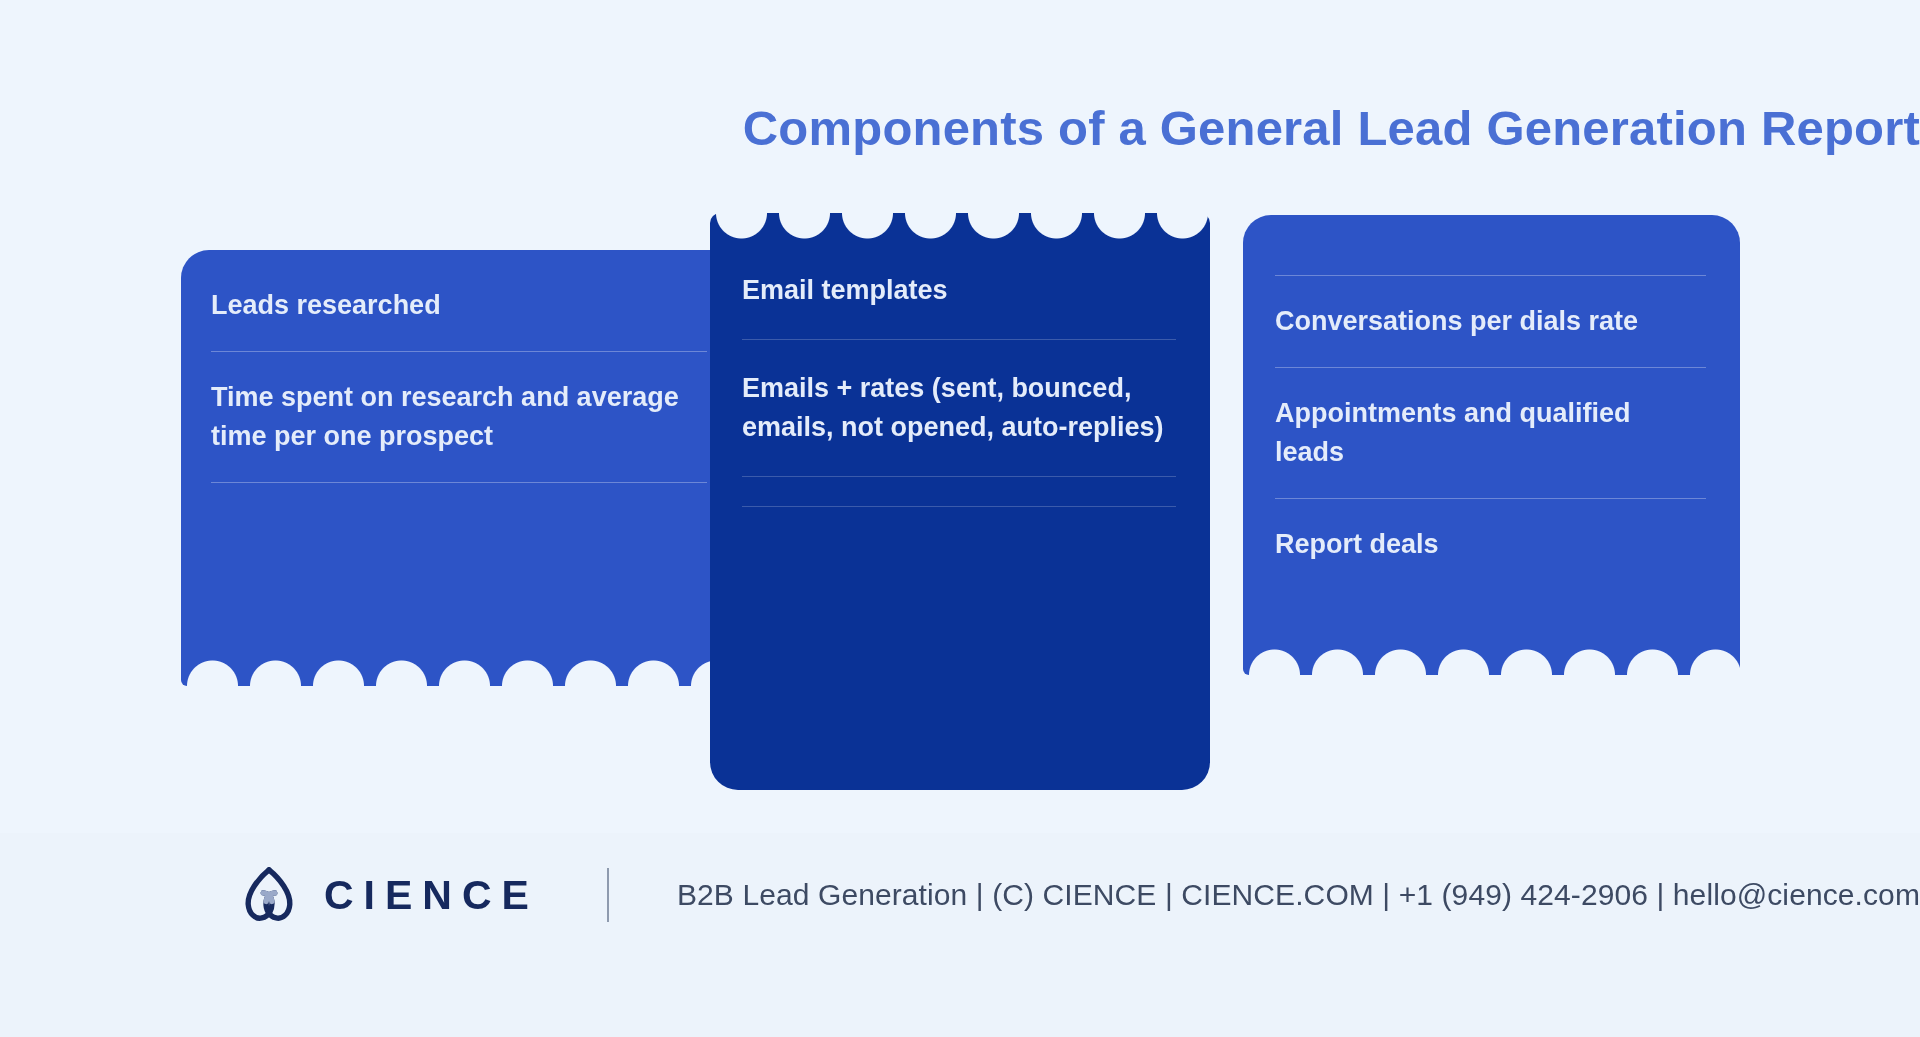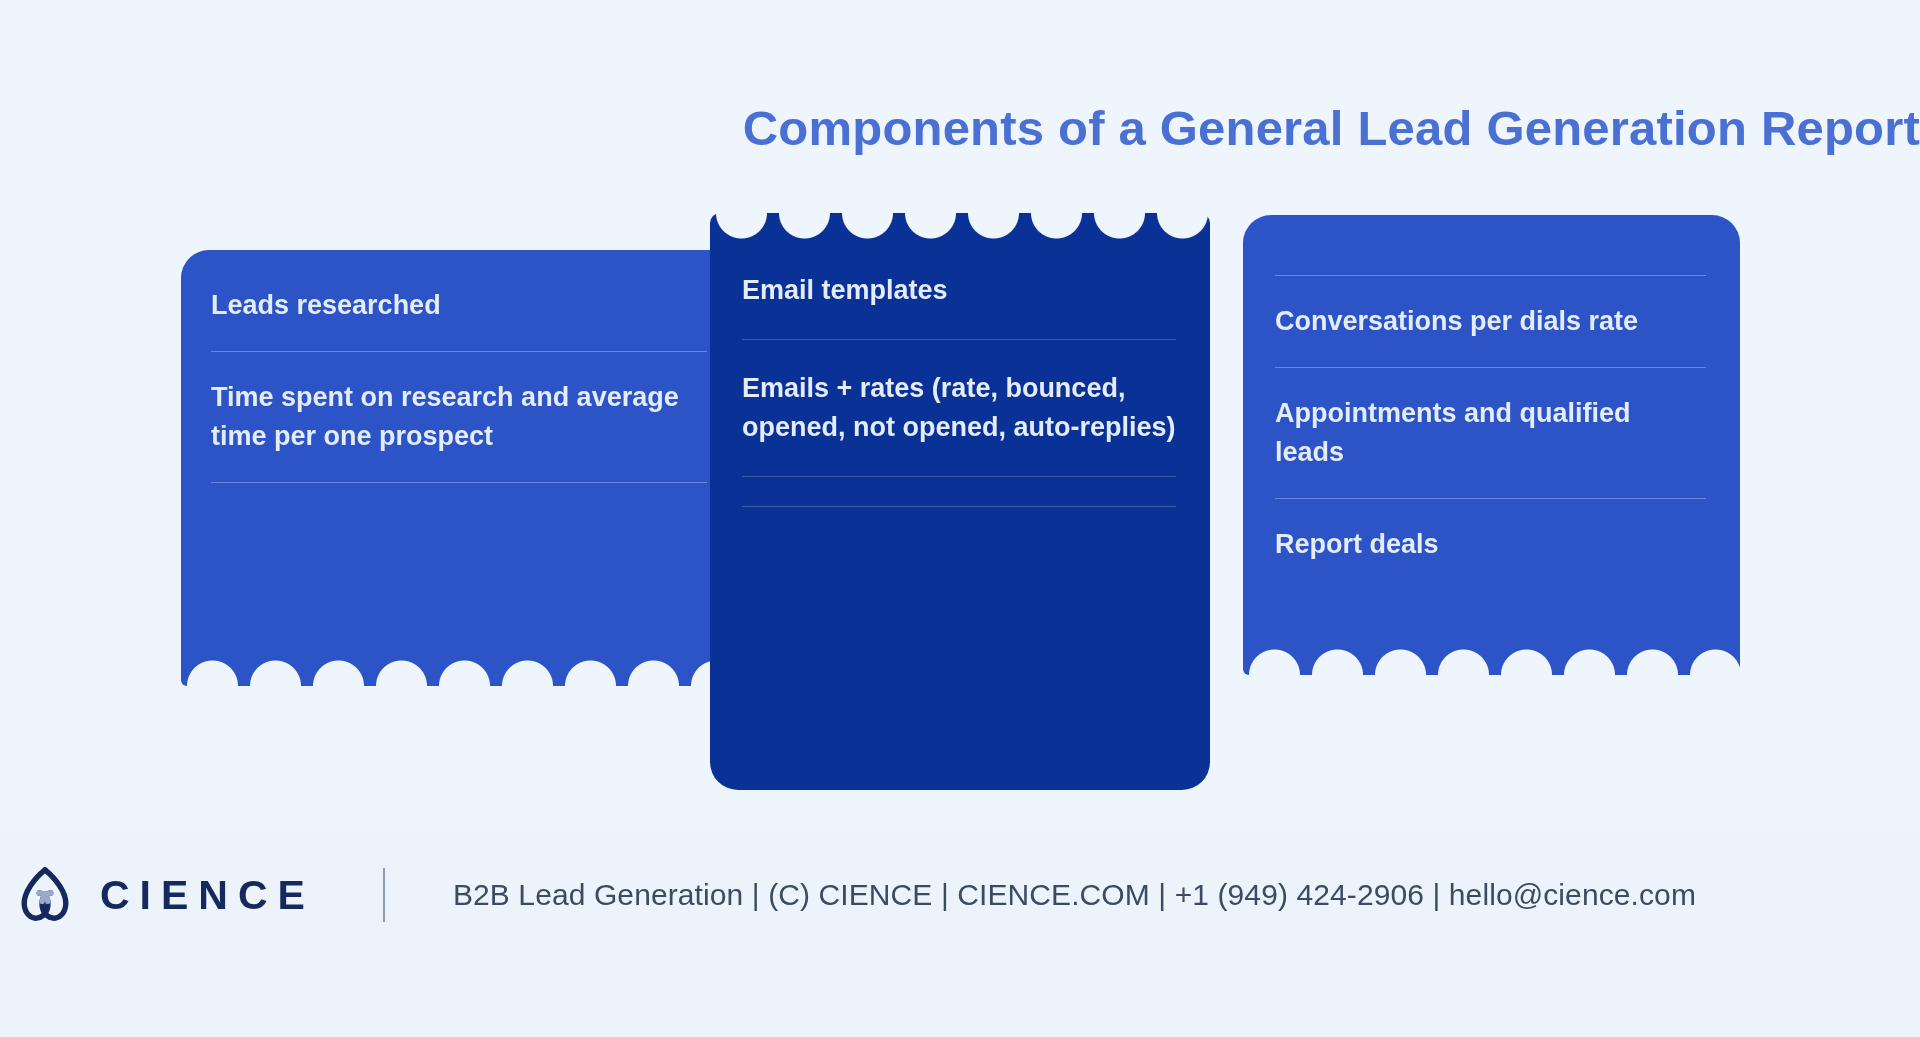--- a/index.html
+++ b/index.html
@@ -87,24 +87,24 @@
     background-image:radial-gradient(circle 26px at 50% 100%, var(--background) 25px, rgba(238,245,253,0) 26px);
     background-position:left bottom;
   }
   .scallops-top{
     top:0;
     background-image:radial-gradient(circle 26px at 50% 0%, var(--background) 25px, rgba(238,245,253,0) 26px);
     background-position:left top;
   }
   .footer{
     position:absolute;
-    left:12px; right:0; top:858px;
+    left:4px; right:0; top:858px;
     display:flex;
     align-items:center;
-    justify-content:flex-start;
+    justify-content:flex-end;
     gap:68px;
   }
   .brand{
     display:flex;
     align-items:center;
     gap:22px;
   }
   .logo-mark{ width:66px; height:74px; display:block; }
   .wordmark{
     font-size:41px;
@@ -136,21 +136,21 @@
     <div class="card-item">Leads researched</div>
     <div class="divider"></div>
     <div class="card-item">Time spent on research and average time per one prospect</div>
     <div class="divider"></div>
     <div class="scallops scallops-bottom"></div>
   </section>
 
   <section class="card card-middle">
     <div class="card-item">Email templates</div>
     <div class="divider"></div>
-    <div class="card-item">Emails + rates (rate, bounced, opened, not opened, auto-replies)</div>
+    <div class="card-item">Emails + rates (sent, bounced, emails, not opened, auto-replies)</div>
     <div class="divider"></div>
     <div class="divider"></div>
     <div class="scallops scallops-top"></div>
   </section>
 
   <section class="card card-right">
     <div class="divider"></div>
     <div class="card-item">Conversations per dials rate</div>
     <div class="divider"></div>
     <div class="card-item">Appointments and qualified leads</div>

